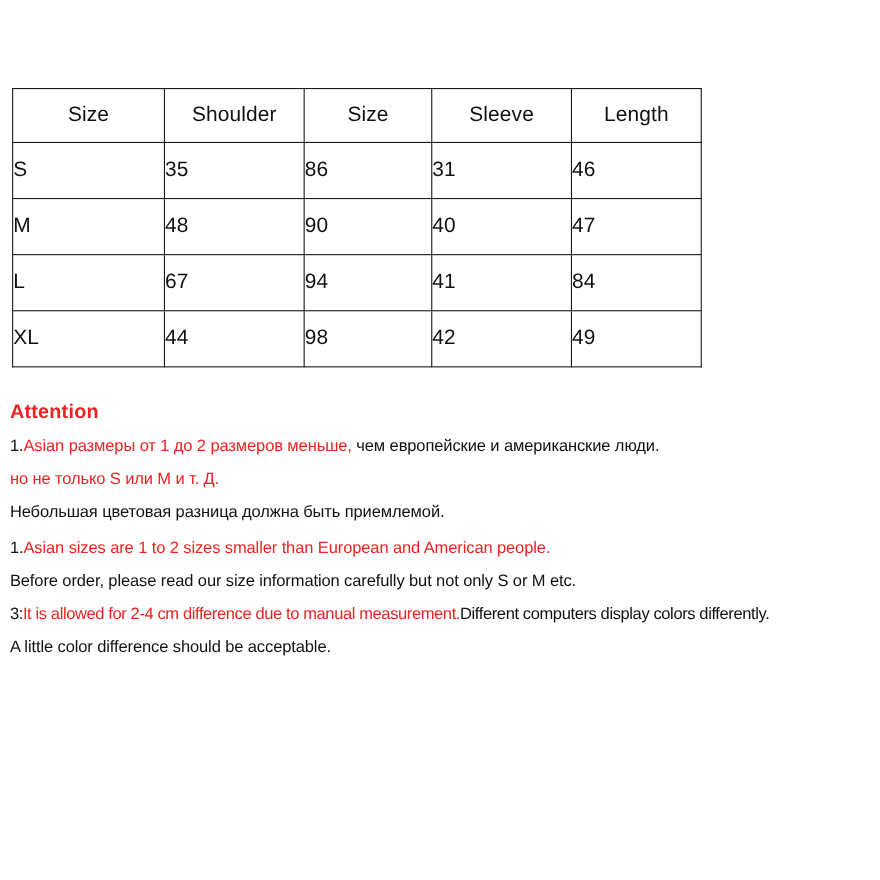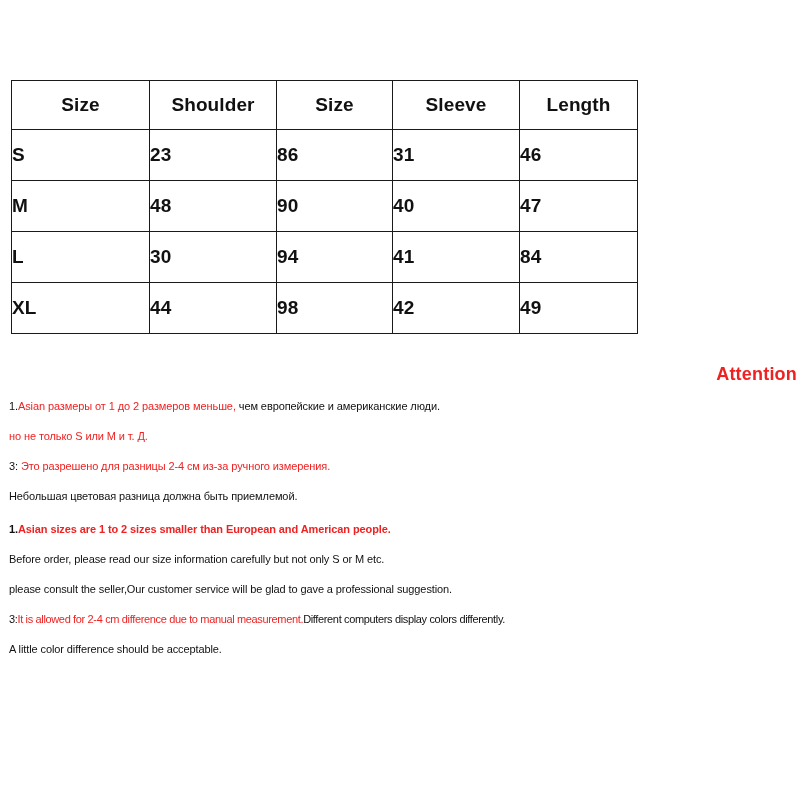--- a/index.html
+++ b/index.html
@@ -25,21 +25,21 @@
   }
   table#size-table {
     border-collapse: collapse;
     width: 100%;
     table-layout: fixed;
   }
   table#size-table td,
   table#size-table th {
     border: 1.6px solid #1a1a1a;
     vertical-align: middle;
-    font-weight: bold;
+    font-weight: normal;
     font-size: 19px;
     color: #111111;
     height: 50px;
     padding: 0;
     letter-spacing: 0.1px;
   }
   table#size-table thead th { height: 48px; }
   col.c-size    { width: 138px; }
   col.c-shoulder{ width: 127px; }
   col.c-bust    { width: 116px; }
@@ -53,33 +53,32 @@
     top: 362px;
     width: 788px;
   }
   #attention-heading {
     color: #ee2222;
     font-size: 18px;
     font-weight: bold;
     line-height: 24px;
     margin: 0 0 5px 0;
     letter-spacing: 0.2px;
-    text-align: right;
   }
   .note-line {
-    font-size: 11px;
+    font-size: 15px;
     line-height: 30px;
     white-space: nowrap;
     letter-spacing: -0.1px;
     margin: 0;
   }
   .note-line.tight { letter-spacing: -0.35px; }
   .red   { color: #ee2222; }
   .black { color: #111111; }
-  .gap-before { margin-top: 3px; font-weight: bold; }
+  .gap-before { margin-top: 3px; }
 </style>
 </head>
 <body>
 
 <div id="size-table-wrap">
   <table id="size-table">
     <colgroup>
       <col class="c-size">
         <col class="c-shoulder">
         <col class="c-bust">
@@ -91,56 +90,54 @@
         <th>Size</th>
         <th>Shoulder</th>
         <th>Size</th>
         <th>Sleeve</th>
         <th>Length</th>
       </tr>
     </thead>
     <tbody>
       <tr>
         <td>S</td>
-        <td>23</td>
+        <td>35</td>
         <td>86</td>
         <td>31</td>
         <td>46</td>
       </tr>
       <tr>
         <td>M</td>
         <td>48</td>
         <td>90</td>
         <td>40</td>
         <td>47</td>
       </tr>
       <tr>
         <td>L</td>
-        <td>30</td>
+        <td>67</td>
         <td>94</td>
         <td>41</td>
         <td>84</td>
       </tr>
       <tr>
         <td>XL</td>
         <td>44</td>
         <td>98</td>
         <td>42</td>
         <td>49</td>
       </tr>
     </tbody>
   </table>
 </div>
 
 <div id="attention-block">
   <div id="attention-heading">Attention</div>
   <div id="attention-lines">
       <div class="note-line"><span class="black">1.</span><span class="red">Asian размеры от 1 до 2 размеров меньше,</span><span class="black"> чем европейские и американские люди.</span></div>
       <div class="note-line"><span class="red">но не только S или M и т. Д.</span></div>
-      <div class="note-line"><span class="black">3:</span><span class="red"> Это разрешено для разницы 2-4 см из-за ручного измерения.</span></div>
       <div class="note-line"><span class="black">Небольшая цветовая разница должна быть приемлемой.</span></div>
       <div class="note-line gap-before"><span class="black">1.</span><span class="red">Asian sizes are 1 to 2 sizes smaller than European and American people.</span></div>
       <div class="note-line"><span class="black">Before order, please read our size information carefully but not only S or M etc.</span></div>
-      <div class="note-line"><span class="black">please consult the seller,Our customer service will be glad to  gave a professional suggestion.</span></div>
       <div class="note-line tight"><span class="black">3:</span><span class="red">It is allowed for 2-4 cm difference due to manual measurement.</span><span class="black">Different computers display colors differently.</span></div>
       <div class="note-line"><span class="black">A little color difference should be acceptable.</span></div>
     </div>
 </div>
 
 </body></html>

